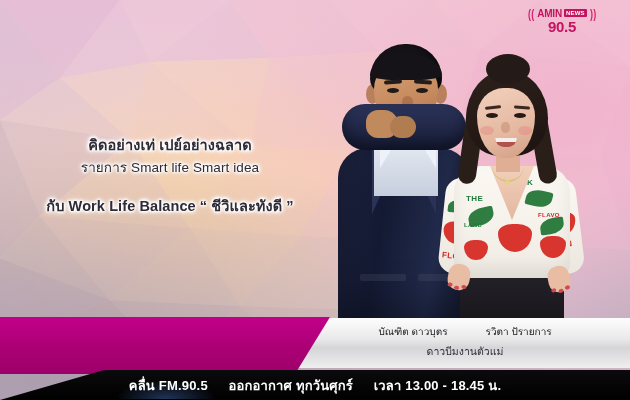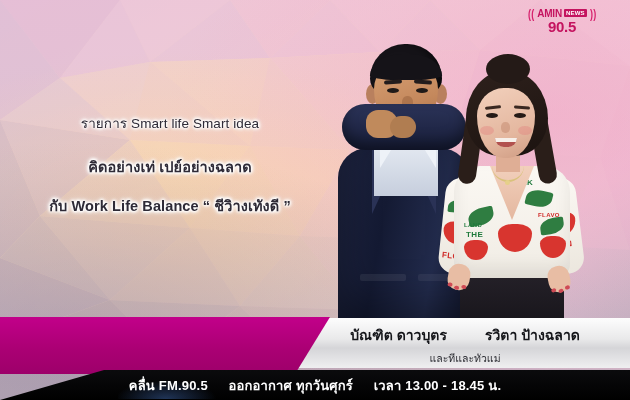--- a/index.html
+++ b/index.html
@@ -200,21 +200,21 @@
     position:absolute;left:22px;top:5px;
     font-family:"Liberation Serif","DejaVu Serif",serif;
     font-size:28px;font-weight:bold;color:#fdf5dc;letter-spacing:.2px;white-space:nowrap;
     text-shadow:
       -1.4px -1.4px 0 #5b1960, 1.4px -1.4px 0 #5b1960,
       -1.4px  1.4px 0 #5b1960, 1.4px  1.4px 0 #5b1960,
        0 2px 2px rgba(60,10,70,.55);
   }
   .hosts{position:absolute;left:300px;top:4px;width:330px;height:48px;}
   .host-row{display:flex;justify-content:center;gap:38px;padding-top:3px;}
-  .host{font-size:14px;font-weight:bold;color:#15161a;white-space:nowrap;}
+  .host{font-size:10px;font-weight:normal;color:#15161a;white-space:nowrap;}
   .host-sub{text-align:center;font-size:10.5px;color:#2c2d33;margin-top:4px;}
 
   .blackbar{
     position:absolute;left:0;top:53px;width:630px;height:30px;
     background:linear-gradient(180deg,#0b0b0d 0%,#000 100%);
     clip-path:polygon(104px 0, 630px 0, 630px 100%, 0 100%);
   }
   .blackbar-glow{
     position:absolute;left:118px;top:56px;width:120px;height:26px;
     background:radial-gradient(60% 100% at 40% 100%, rgba(58,96,160,.55) 0%, rgba(20,30,60,0) 70%);
@@ -308,23 +308,23 @@
     <div class="logo-smart">
       <span class="wave w1">((</span>
       <span class="smart">AMIN</span>
       <span class="news">NEWS</span>
       <span class="wave w2">))</span>
     </div>
     <div class="logo-freq">90.5</div>
   </div>
 
   <div class="copy">
+    <div class="line l2">คิดอย่างเท่ เปย์อย่างฉลาด</div>
     <div class="line l1">รายการ Smart life Smart idea</div>
-    <div class="line l2">คิดอย่างเท่ เปย์อย่างฉลาด</div>
-    <div class="line l3">กับ Work Life Balance “ ชีวิางเทังดี ”</div>
+    <div class="line l3">กับ Work Life Balance “ ชีวิและทังดี ”</div>
   </div>
 
   <div class="people">
 
     <div class="person man">
       <div class="m-body">
         <div class="m-lapel-l"></div>
         <div class="m-lapel-r"></div>
         <div class="m-pocket"></div>
         <div class="m-pocket2"></div>
@@ -364,21 +364,21 @@
         <span class="w-txt red" style="left:2px;top:62px;">AMIN</span>
       </div>
       <div class="w-torso">
         <span class="leaf" style="left:14px;top:42px;width:26px;height:17px;transform:rotate(-12deg);"></span>
         <span class="leaf" style="left:72px;top:24px;width:26px;height:17px;transform:rotate(14deg);"></span>
         <span class="leaf" style="left:86px;top:52px;width:24px;height:16px;transform:rotate(-8deg);"></span>
         <span class="berry" style="left:44px;top:58px;width:34px;height:28px;"></span>
         <span class="berry" style="left:86px;top:70px;width:26px;height:22px;"></span>
         <span class="berry" style="left:10px;top:74px;width:24px;height:20px;"></span>
         <span class="w-txt" style="left:62px;top:12px;">PLK</span>
-        <span class="w-txt" style="left:12px;top:28px;margin-top:36px;">THE</span>
+        <span class="w-txt" style="left:12px;top:28px;">THE</span>
         <span class="w-txt" style="left:10px;top:56px;font-size:6px;">LAND</span>
         <span class="w-txt red" style="left:84px;top:46px;font-size:6px;">FLAVO</span>
         <div class="w-v"></div>
       </div>
       <div class="w-neck"></div>
       <div class="w-necklace"></div>
       <div class="w-pendant"></div>
       <div class="w-hair-s l"></div>
       <div class="w-hair-s r"></div>
       <div class="w-hair"></div>
@@ -407,23 +407,23 @@
     </div>
   </div>
 
   <div class="banner">
 
     <div class="silver"></div>
 
     <div class="hosts">
       <div class="host-row">
         <span class="host">บัณฑิต ดาวบุตร</span>
-        <span class="host">รวิตา ปัางฉลาด</span>
-      </div>
-      <div class="host-sub">และทีและทัวแม่</div>
+        <span class="host">รวิตา ปัรายการ</span>
+      </div>
+      <div class="host-sub">ดาวบีมงานตัวแม่</div>
     </div>
 
     <div class="magenta"></div>
 
     <div class="blackbar"></div>
     <div class="blackbar-glow"></div>
     <div class="schedule">
       <span>คลื่น FM.90.5</span>
       <span class="sched-gap"></span>
       <span>ออกอากาศ ทุกวันศุกร์</span>

